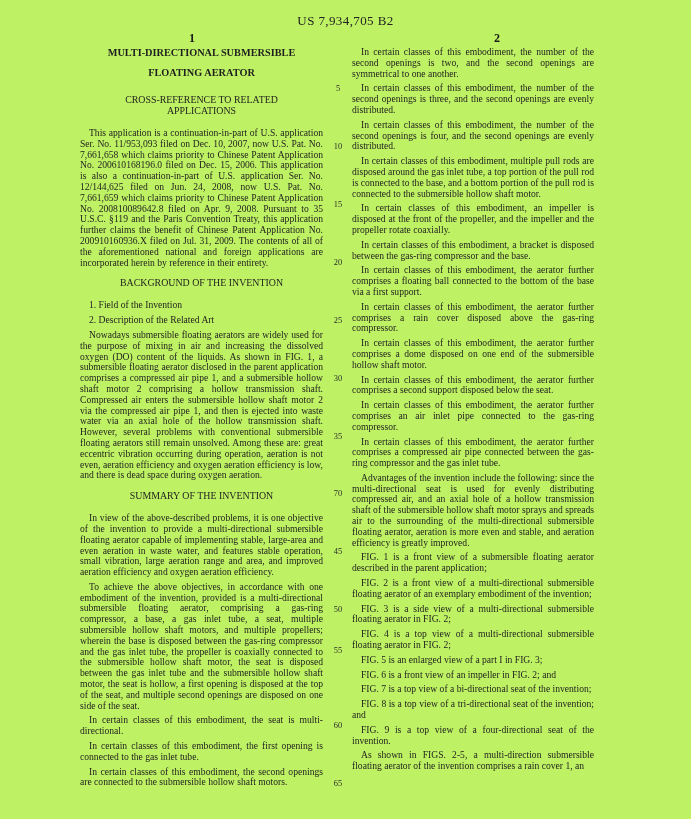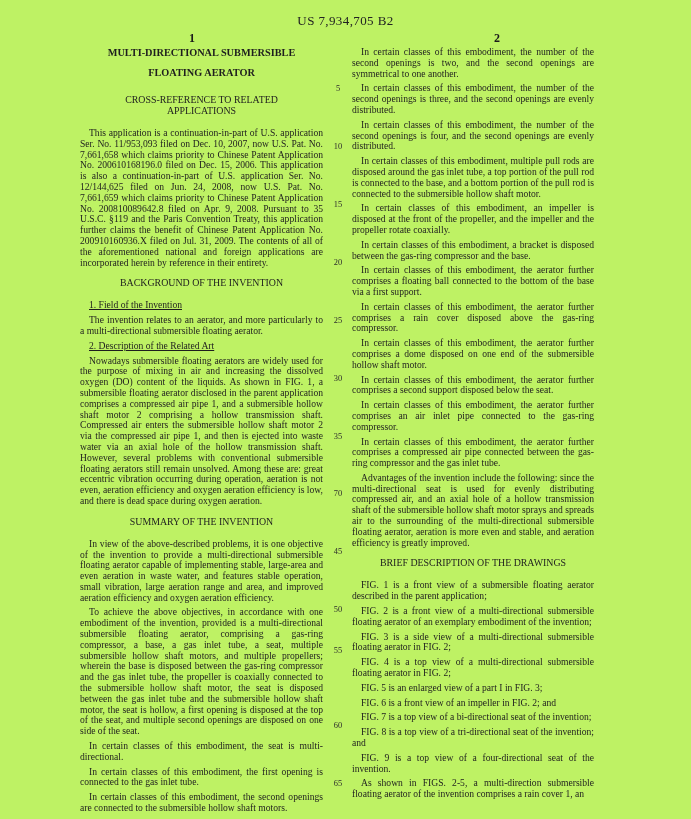--- a/index.html
+++ b/index.html
@@ -25,21 +25,21 @@
   .col-right { left:348px; width:250px; }
   .title {
     font-weight:bold; text-align:center; text-indent:0;
     font-size:10.3px; line-height:20px; width:208px; margin:0 auto 11px auto;
   }
   .heading {
     text-align:center; text-indent:0; font-size:9.9px; line-height:11px;
     margin:9px auto 12px auto;
   }
   .heading.narrow { width:182px; }
-  .subheading { margin:0; text-indent:9px; text-align:left;text-decoration:underline; }
+  .subheading { margin:0; text-indent:9px; text-align:left; }
   .col p { margin:4px; text-indent:9px; }
   .gutter-num {
     position:absolute; left:329px; width:18px; text-align:center;
     font-size:8.4px; color:#2b2b2b; font-family:"Liberation Serif", serif;
   }
 </style>
 </head>
 <body>
 
 <div class="page">
@@ -64,21 +64,20 @@
     <span class="gutter-num" style="top:721px">60</span>
     <span class="gutter-num" style="top:779px">65</span>
   </div>
 
   <div class="col col-left">
     <div class="title">MULTI-DIRECTIONAL SUBMERSIBLE FLOATING AERATOR</div>
     <div class="heading narrow">CROSS-REFERENCE TO RELATED APPLICATIONS</div>
     <p>This application is a continuation-in-part of U.S. application Ser. No. 11/953,093 filed on Dec. 10, 2007, now U.S. Pat. No. 7,661,658 which claims priority to Chinese Patent Application No. 200610168196.0 filed on Dec. 15, 2006. This application is also a continuation-in-part of U.S. application Ser. No. 12/144,625 filed on Jun. 24, 2008, now U.S. Pat. No. 7,661,659 which claims priority to Chinese Patent Application No. 200810089642.8 filed on Apr. 9, 2008. Pursuant to 35 U.S.C. §119 and the Paris Convention Treaty, this application further claims the benefit of Chinese Patent Application No. 200910160936.X filed on Jul. 31, 2009. The contents of all of the aforementioned national and foreign applications are incorporated herein by reference in their entirety.</p>
     <div class="heading">BACKGROUND OF THE INVENTION</div>
     <p class="subheading">1. Field of the Invention</p>
-    <p>The invention relates to an aerator, and more particularly to a multi-directional submersible floating aerator.</p>
     <p class="subheading">2. Description of the Related Art</p>
     <p>Nowadays submersible floating aerators are widely used for the purpose of mixing in air and increasing the dissolved oxygen (DO) content of the liquids. As shown in FIG. 1, a submersible floating aerator disclosed in the parent application comprises a compressed air pipe 1, and a submersible hollow shaft motor 2 comprising a hollow transmission shaft. Compressed air enters the submersible hollow shaft motor 2 via the compressed air pipe 1, and then is ejected into waste water via an axial hole of the hollow transmission shaft. However, several problems with conventional submersible floating aerators still remain unsolved. Among these are: great eccentric vibration occurring during operation, aeration is not even, aeration efficiency and oxygen aeration efficiency is low, and there is dead space during oxygen aeration.</p>
     <div class="heading">SUMMARY OF THE INVENTION</div>
     <p>In view of the above-described problems, it is one objective of the invention to provide a multi-directional submersible floating aerator capable of implementing stable, large-area and even aeration in waste water, and features stable operation, small vibration, large aeration range and area, and improved aeration efficiency and oxygen aeration efficiency.</p>
     <p>To achieve the above objectives, in accordance with one embodiment of the invention, provided is a multi-directional submersible floating aerator, comprising a gas-ring compressor, a base, a gas inlet tube, a seat, multiple submersible hollow shaft motors, and multiple propellers; wherein the base is disposed between the gas-ring compressor and the gas inlet tube, the propeller is coaxially connected to the submersible hollow shaft motor, the seat is disposed between the gas inlet tube and the submersible hollow shaft motor, the seat is hollow, a first opening is disposed at the top of the seat, and multiple second openings are disposed on one side of the seat.</p>
     <p>In certain classes of this embodiment, the seat is multi-directional.</p>
     <p>In certain classes of this embodiment, the first opening is connected to the gas inlet tube.</p>
     <p>In certain classes of this embodiment, the second openings are connected to the submersible hollow shaft motors.</p>
   </div>
 
@@ -89,21 +88,20 @@
     <p>In certain classes of this embodiment, multiple pull rods are disposed around the gas inlet tube, a top portion of the pull rod is connected to the base, and a bottom portion of the pull rod is connected to the submersible hollow shaft motor.</p>
     <p>In certain classes of this embodiment, an impeller is disposed at the front of the propeller, and the impeller and the propeller rotate coaxially.</p>
     <p>In certain classes of this embodiment, a bracket is disposed between the gas-ring compressor and the base.</p>
     <p>In certain classes of this embodiment, the aerator further comprises a floating ball connected to the bottom of the base via a first support.</p>
     <p>In certain classes of this embodiment, the aerator further comprises a rain cover disposed above the gas-ring compressor.</p>
     <p>In certain classes of this embodiment, the aerator further comprises a dome disposed on one end of the submersible hollow shaft motor.</p>
     <p>In certain classes of this embodiment, the aerator further comprises a second support disposed below the seat.</p>
     <p>In certain classes of this embodiment, the aerator further comprises an air inlet pipe connected to the gas-ring compressor.</p>
     <p>In certain classes of this embodiment, the aerator further comprises a compressed air pipe connected between the gas-ring compressor and the gas inlet tube.</p>
     <p>Advantages of the invention include the following: since the multi-directional seat is used for evenly distributing compressed air, and an axial hole of a hollow transmission shaft of the submersible hollow shaft motor sprays and spreads air to the surrounding of the multi-directional submersible floating aerator, aeration is more even and stable, and aeration efficiency is greatly improved.</p>
-    <div class="heading">BRIEF DESCRIPTION OF THE DRAWINGS</div>
     <p>FIG. 1 is a front view of a submersible floating aerator described in the parent application;</p>
     <p>FIG. 2 is a front view of a multi-directional submersible floating aerator of an exemplary embodiment of the invention;</p>
     <p>FIG. 3 is a side view of a multi-directional submersible floating aerator in FIG. 2;</p>
     <p>FIG. 4 is a top view of a multi-directional submersible floating aerator in FIG. 2;</p>
     <p>FIG. 5 is an enlarged view of a part I in FIG. 3;</p>
     <p>FIG. 6 is a front view of an impeller in FIG. 2; and</p>
     <p>FIG. 7 is a top view of a bi-directional seat of the invention;</p>
     <p>FIG. 8 is a top view of a tri-directional seat of the invention; and</p>
     <p>FIG. 9 is a top view of a four-directional seat of the invention.</p>
     <p>As shown in FIGS. 2-5, a multi-direction submersible floating aerator of the invention comprises a rain cover 1, an</p>

